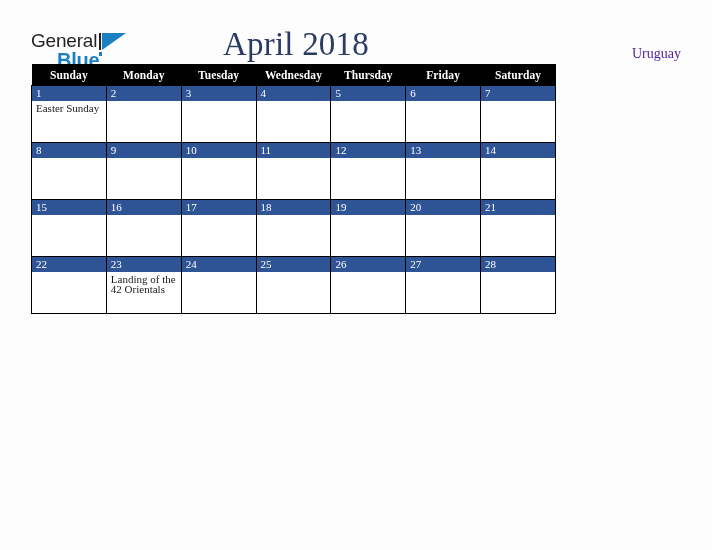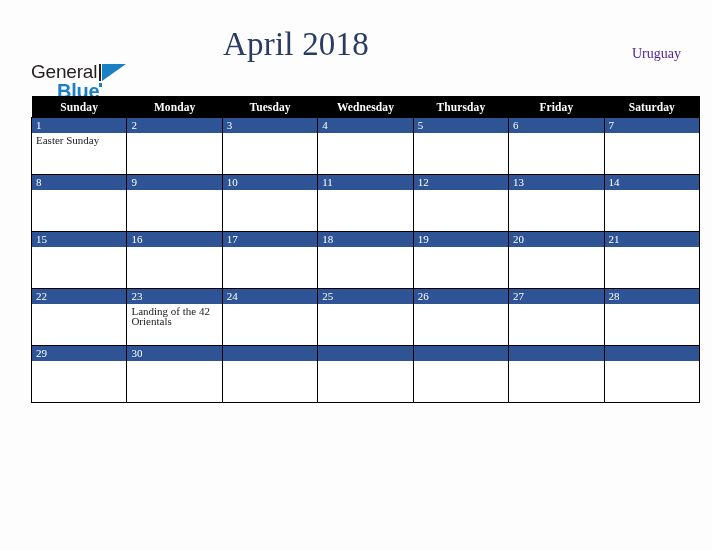--- a/index.html
+++ b/index.html
@@ -25,21 +25,20 @@
   }
 
   .logo {
     position: absolute;
     left: 31px;
     top: 31px;
     width: 120px;
     height: 44px;
     font-family: "Liberation Sans", sans-serif;
     line-height: 1;
-    margin-top: 31px;
   }
   .logo-row-1 {
     position: absolute;
     left: 0;
     top: 0;
     font-size: 19px;
     color: #231f20;
     letter-spacing: -0.2px;
     font-weight: 400;
   }
@@ -97,22 +96,22 @@
     top: 46px;
     font-size: 14px;
     color: #4c1d95;
     font-family: "Liberation Serif", serif;
   }
 
   
   .calendar {
     position: absolute;
     left: 31px;
-    top: 96px;
-    width: 669px;
+    top: 64px;
+    width: 525px;
     border-collapse: collapse;
     table-layout: fixed;
   }
 
   .calendar thead th {
     background: #000000;
     color: #ffffff;
     font-family: "Liberation Serif", serif;
     font-weight: bold;
     font-size: 11.5px;
@@ -299,44 +298,14 @@
         </td>
         <td>
           <div class="daynum-band">27</div>
           <div class="event-area"></div>
         </td>
         <td>
           <div class="daynum-band">28</div>
           <div class="event-area"></div>
         </td>
       </tr>
-      <tr>
-        <td>
-          <div class="daynum-band">29</div>
-          <div class="event-area"></div>
-        </td>
-        <td>
-          <div class="daynum-band">30</div>
-          <div class="event-area"></div>
-        </td>
-        <td>
-          <div class="daynum-band"></div>
-          <div class="event-area"></div>
-        </td>
-        <td>
-          <div class="daynum-band"></div>
-          <div class="event-area"></div>
-        </td>
-        <td>
-          <div class="daynum-band"></div>
-          <div class="event-area"></div>
-        </td>
-        <td>
-          <div class="daynum-band"></div>
-          <div class="event-area"></div>
-        </td>
-        <td>
-          <div class="daynum-band"></div>
-          <div class="event-area"></div>
-        </td>
-      </tr>
     </tbody>
 </table>
 
 </body></html>

